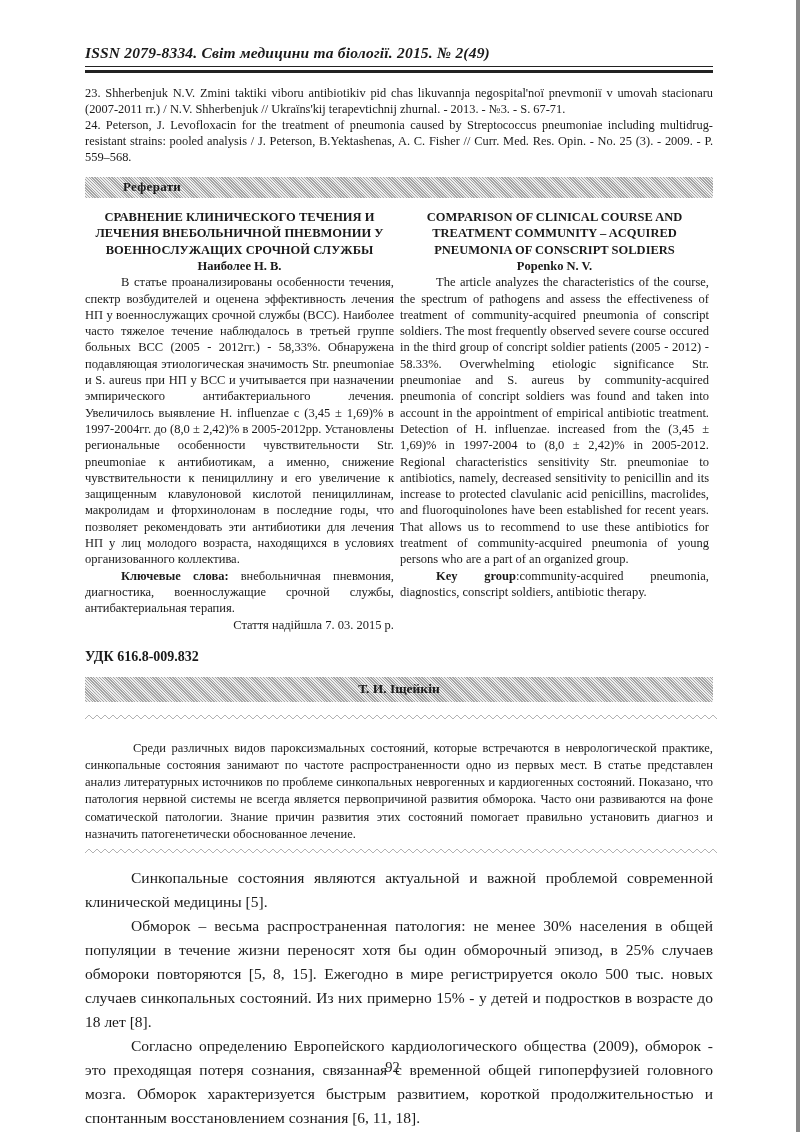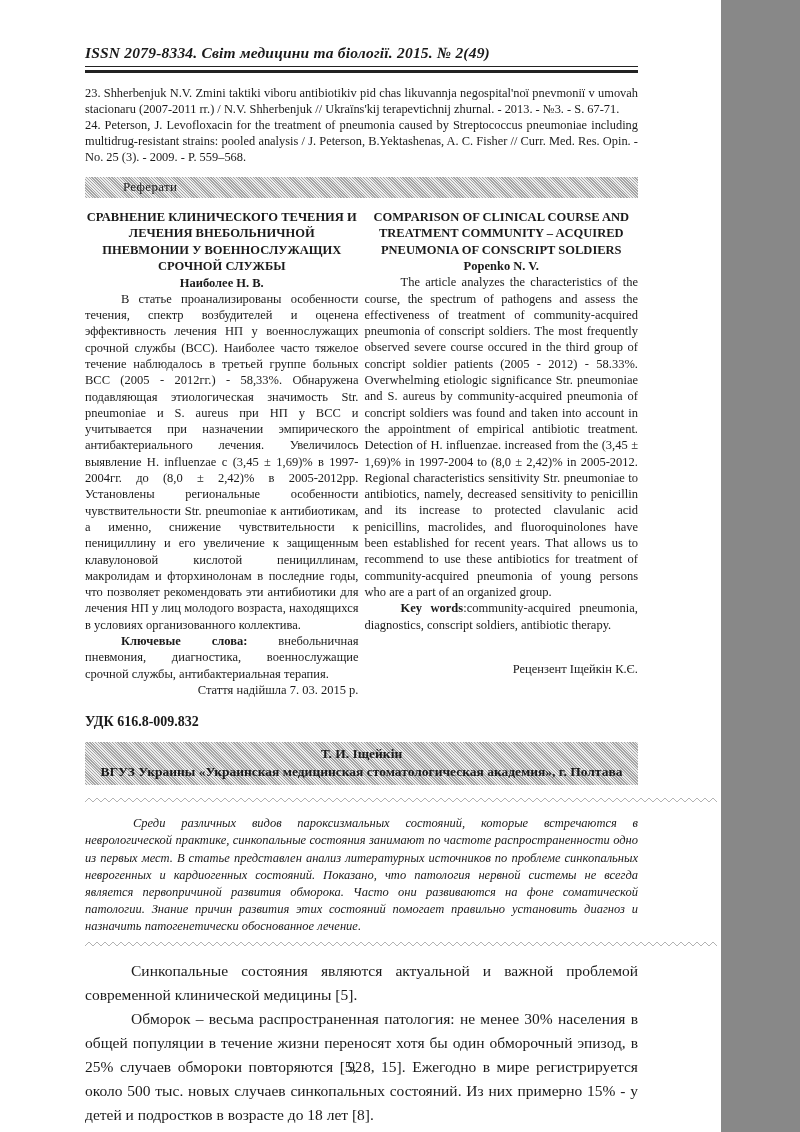--- a/index.html
+++ b/index.html
@@ -1,18 +1,18 @@
 <!DOCTYPE html>
 <html><head>
 <meta charset="utf-8">
 <style>
   html,body{margin:0;padding:0;background:#888;}
   .page{
     position:relative;
-    width:721px;height:1132px;
+    width:796px;height:1132px;
     background:#ffffff;
     box-sizing:border-box;
     padding:44px 83px 0 85px;
     font-family:"Liberation Serif","DejaVu Serif",serif;
     color:#1a1a1a;
     overflow:hidden;
   }
   
   .journal-header{
     font-size:15.5px;font-weight:bold;font-style:italic;
@@ -26,21 +26,21 @@
   .refs p{margin:0;}
   
   .hatch{
     background:repeating-linear-gradient(45deg,#ededed 0px,#ededed 1px,#a6a6a6 1px,#a6a6a6 2px);
   }
   .band-referaty{
     margin-top:12px;height:21px;
     display:flex;align-items:center;
   }
   .band-referaty .band-label{
-    margin-left:38px;font-size:13px;font-weight:normal;letter-spacing:.3px;
+    margin-left:38px;font-size:13px;font-weight:bold;letter-spacing:.3px;
   }
   .band-author{
     margin-top:12px;padding:3px 0 4px 0;text-align:center;
     font-size:13.5px;font-weight:bold;line-height:18px;
   }
   .band-author div{margin:0;}
   
   .abs-cols{
     display:flex;gap:6px;margin-top:11px;
   }
@@ -53,21 +53,21 @@
   .abs-reviewer{text-align:right;margin:28px 0 0 0;}
   
   .udc{margin-top:16px;font-size:14px;font-weight:bold;}
   .article-title{
     margin-top:13px;text-align:center;
     font-size:15.5px;font-weight:bold;letter-spacing:.2px;
   }
   .zigzag{display:block;margin-top:12px;}
   .zigzag2{display:block;margin-top:5px;}
   
-  .ru-abstract{margin-top:12px;font-size:12.5px;line-height:17.2px;font-style:italic;}
+  .ru-abstract{margin-top:20px;font-size:12.5px;line-height:17.2px;}
   .ru-abstract p{margin:0;text-align:justify;}
   .ru-abstract .indent{text-indent:48px;}
   
   .main-text{margin-top:12px;font-size:15.5px;line-height:24px;}
   .main-text p{margin:0;text-align:justify;text-indent:46px;}
   
   .page-number{
     position:absolute;left:0;right:11px;bottom:56px;
     text-align:center;font-size:14.5px;
   }
@@ -99,31 +99,29 @@
       <p class="abs-author">Наиболее Н. В.</p>
       <p class="abs-body">В статье проанализированы особенности течения, спектр возбудителей и оценена эффективность лечения НП у военнослужащих срочной службы (ВСС). Наиболее часто тяжелое течение наблюдалось в третьей группе больных ВСС (2005 - 2012гг.) - 58,33%. Обнаружена подавляющая этиологическая значимость Str. pneumoniae и S. aureus при НП у ВСС и учитывается при назначении эмпирического антибактериального лечения. Увеличилось выявление H. influenzae с (3,45 ± 1,69)% в 1997-2004гг. до (8,0 ± 2,42)% в 2005-2012рр. Установлены региональные особенности чувствительности Str. pneumoniae к антибиотикам, а именно, снижение чувствительности к пенициллину и его увеличение к защищенным клавулоновой кислотой пенициллинам, макролидам и фторхинолонам в последние годы, что позволяет рекомендовать эти антибиотики для лечения НП у лиц молодого возраста, находящихся в условиях организованного коллектива.</p>
       <p class="abs-keywords"><b>Ключевые слова:</b><span> внебольничная пневмония, диагностика, военнослужащие срочной службы, антибактериальная терапия.</span></p>
       <p class="abs-received">Стаття надійшла 7. 03. 2015 р.</p>
     </div>
 
     <div class="abs-col">
       <p class="abs-title">COMPARISON OF CLINICAL COURSE AND TREATMENT COMMUNITY – ACQUIRED PNEUMONIA OF CONSCRIPT SOLDIERS</p>
       <p class="abs-author">Popenko N. V.</p>
       <p class="abs-body">The article analyzes the characteristics of the course, the spectrum of pathogens and assess the effectiveness of treatment of community-acquired pneumonia of conscript soldiers. The most frequently observed severe course occured in the third group of concript soldier patients (2005 - 2012) - 58.33%. Overwhelming etiologic significance Str. pneumoniae and S. aureus by community-acquired pneumonia of concript soldiers was found and taken into account in the appointment of empirical antibiotic treatment. Detection of H. influenzae. increased from the (3,45 ± 1,69)% in 1997-2004 to (8,0 ± 2,42)% in 2005-2012. Regional characteristics sensitivity Str. pneumoniae to antibiotics, namely, decreased sensitivity to penicillin and its increase to protected clavulanic acid penicillins, macrolides, and fluoroquinolones have been established for recent years. That allows us to recommend to use these antibiotics for treatment of community-acquired pneumonia of young persons who are a part of an organized group.</p>
-      <p class="abs-keywords"><b>Key words</b><span>:community-acquired pneumonia, diagnostics, conscript soldiers, antibiotic therapy.</span></p>
-      <p class="abs-reviewer">Рецензент Іщейкін К.Є.</p>
+      <p class="abs-keywords"><b>Key group</b><span>:community-acquired pneumonia, diagnostics, conscript soldiers, antibiotic therapy.</span></p>
     </div>
 
   </div>
 
   <div class="udc">УДК 616.8-009.832</div>
 
   <div class="band-author hatch">
     <div>Т. И. Іщейкін</div>
-    <div>ВГУЗ Украины «Украинская медицинская стоматологическая академия», г. Полтава</div>
   </div>
 
 
   <svg class="zigzag" width="632" height="6">
     <defs>
         <pattern id="zz1" width="8" height="6" patternUnits="userSpaceOnUse">
       <path d="M0 5 L4 1 L8 5" fill="none" stroke="#b2b2b2" stroke-width="1"></path>
     </pattern>
       </defs>
     <rect width="632" height="6" fill="url(#zz1)"></rect>

